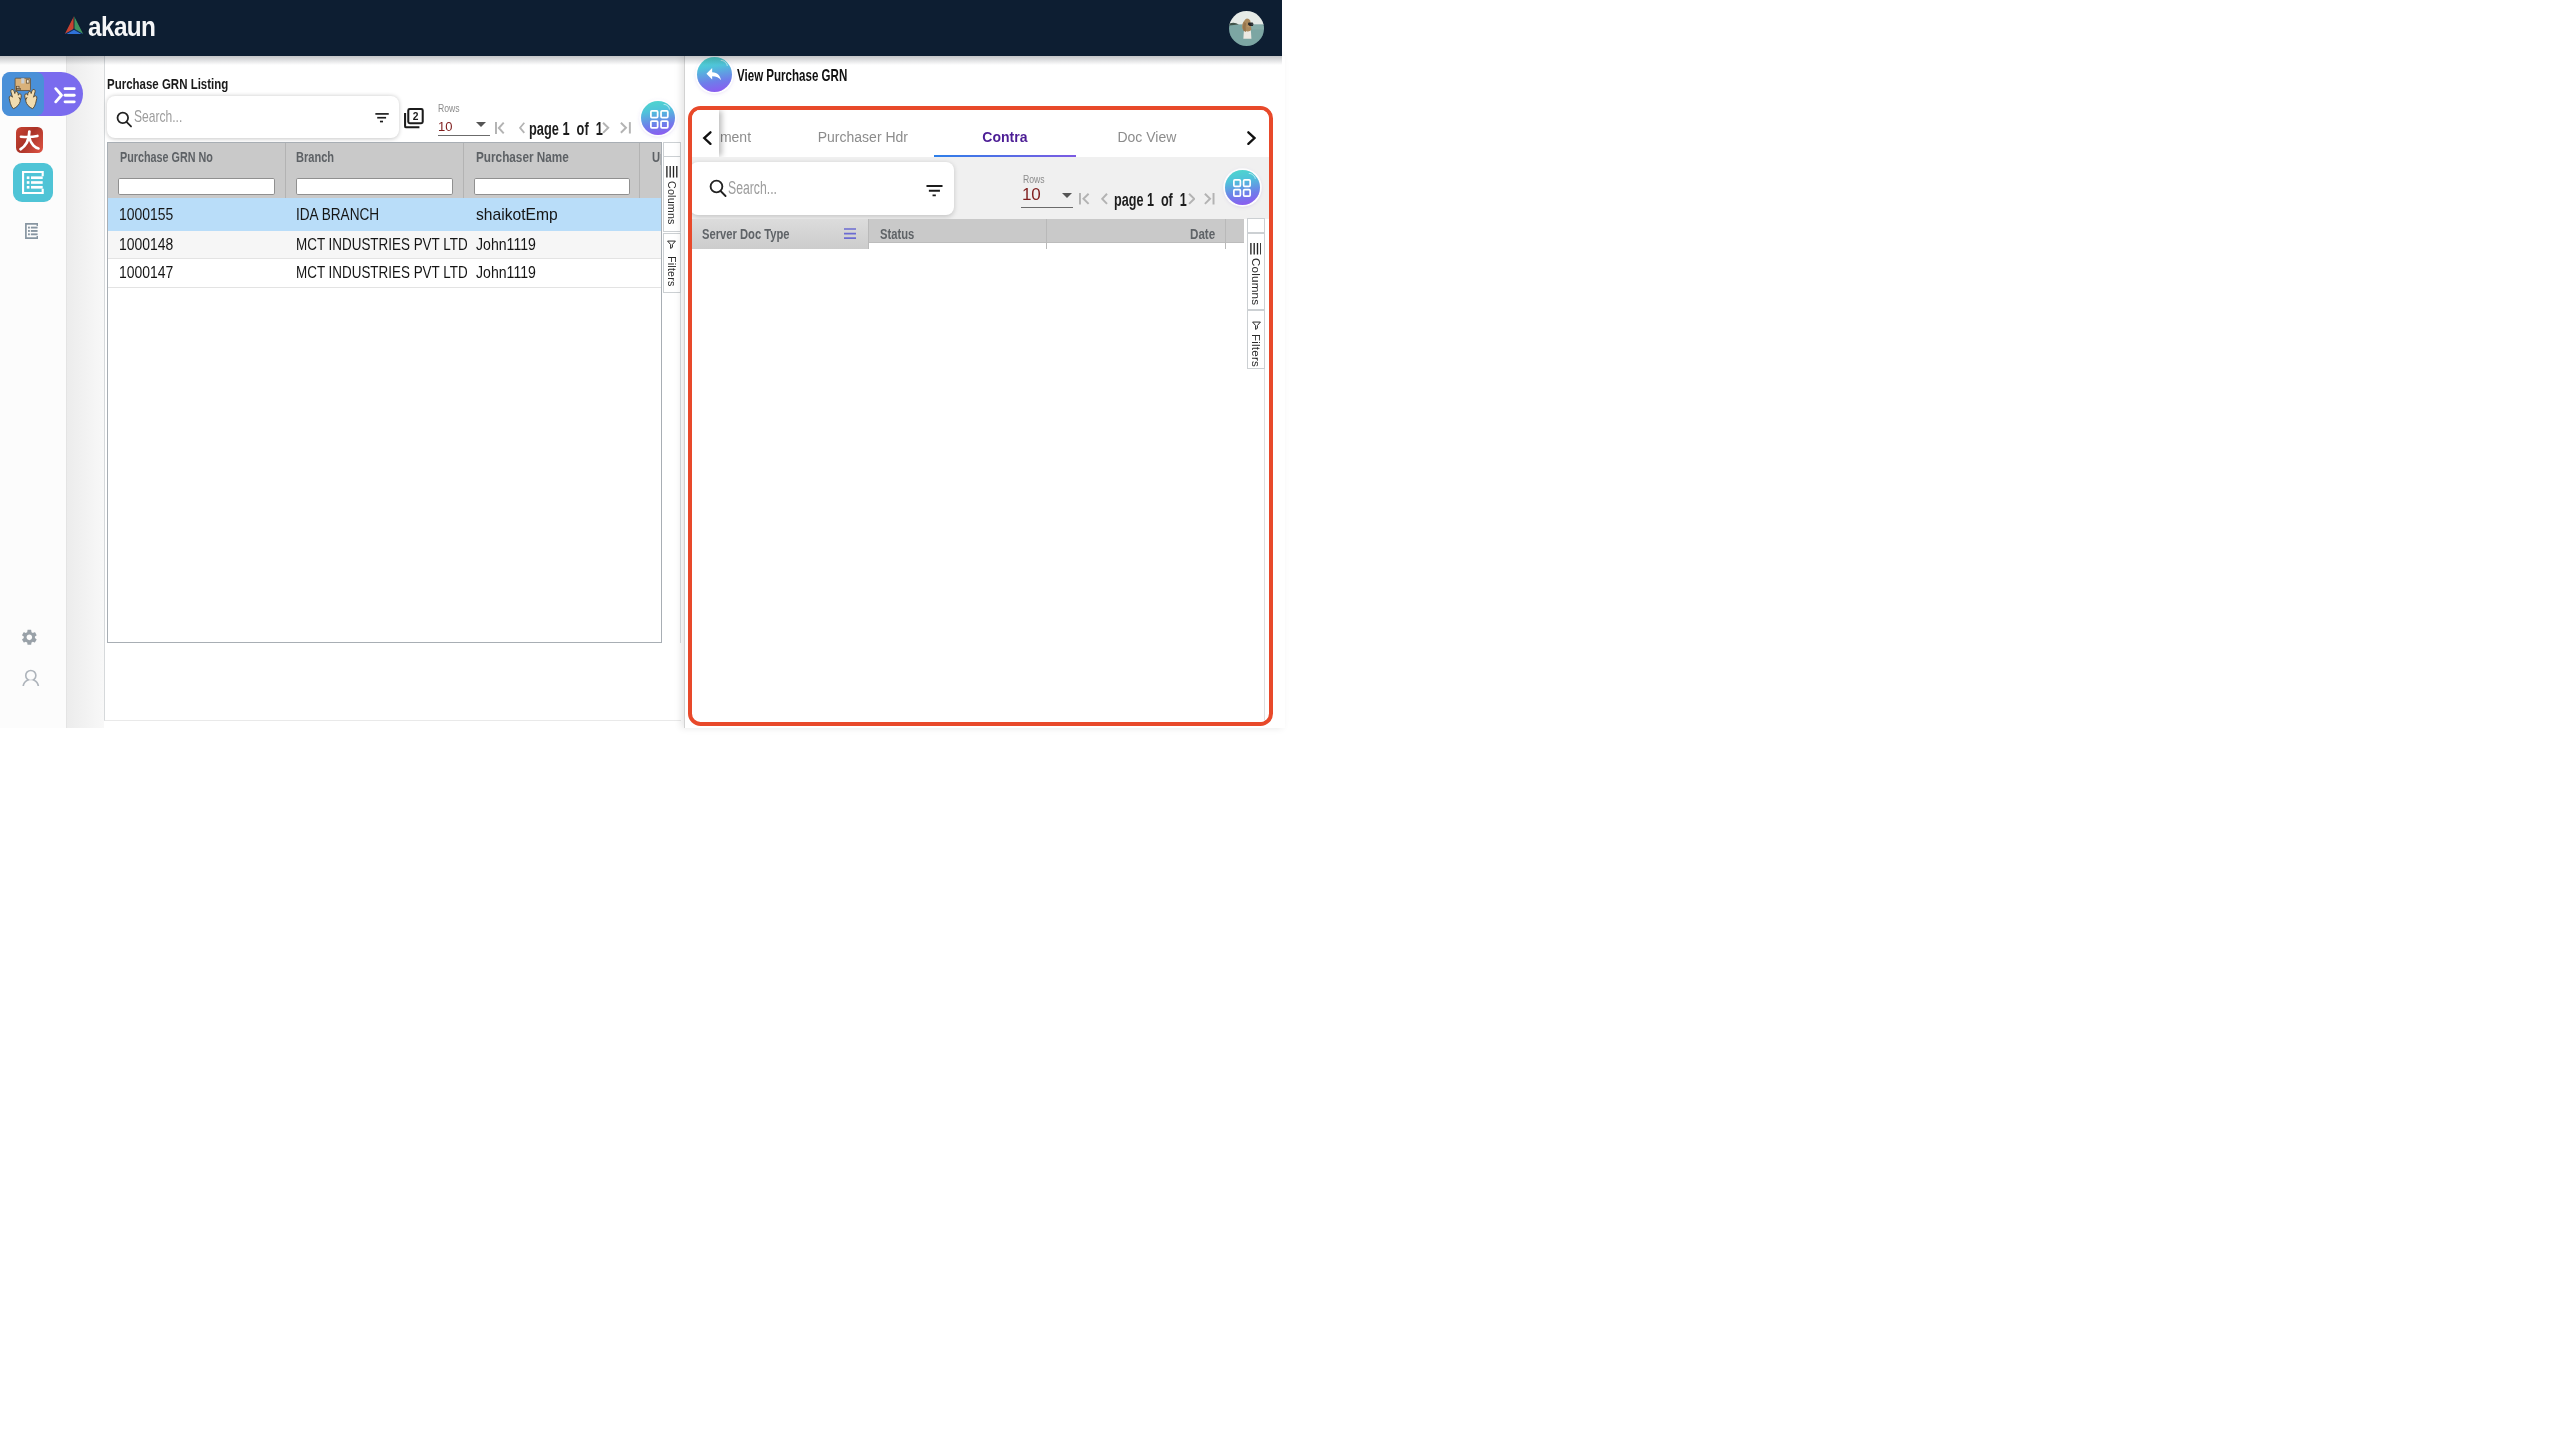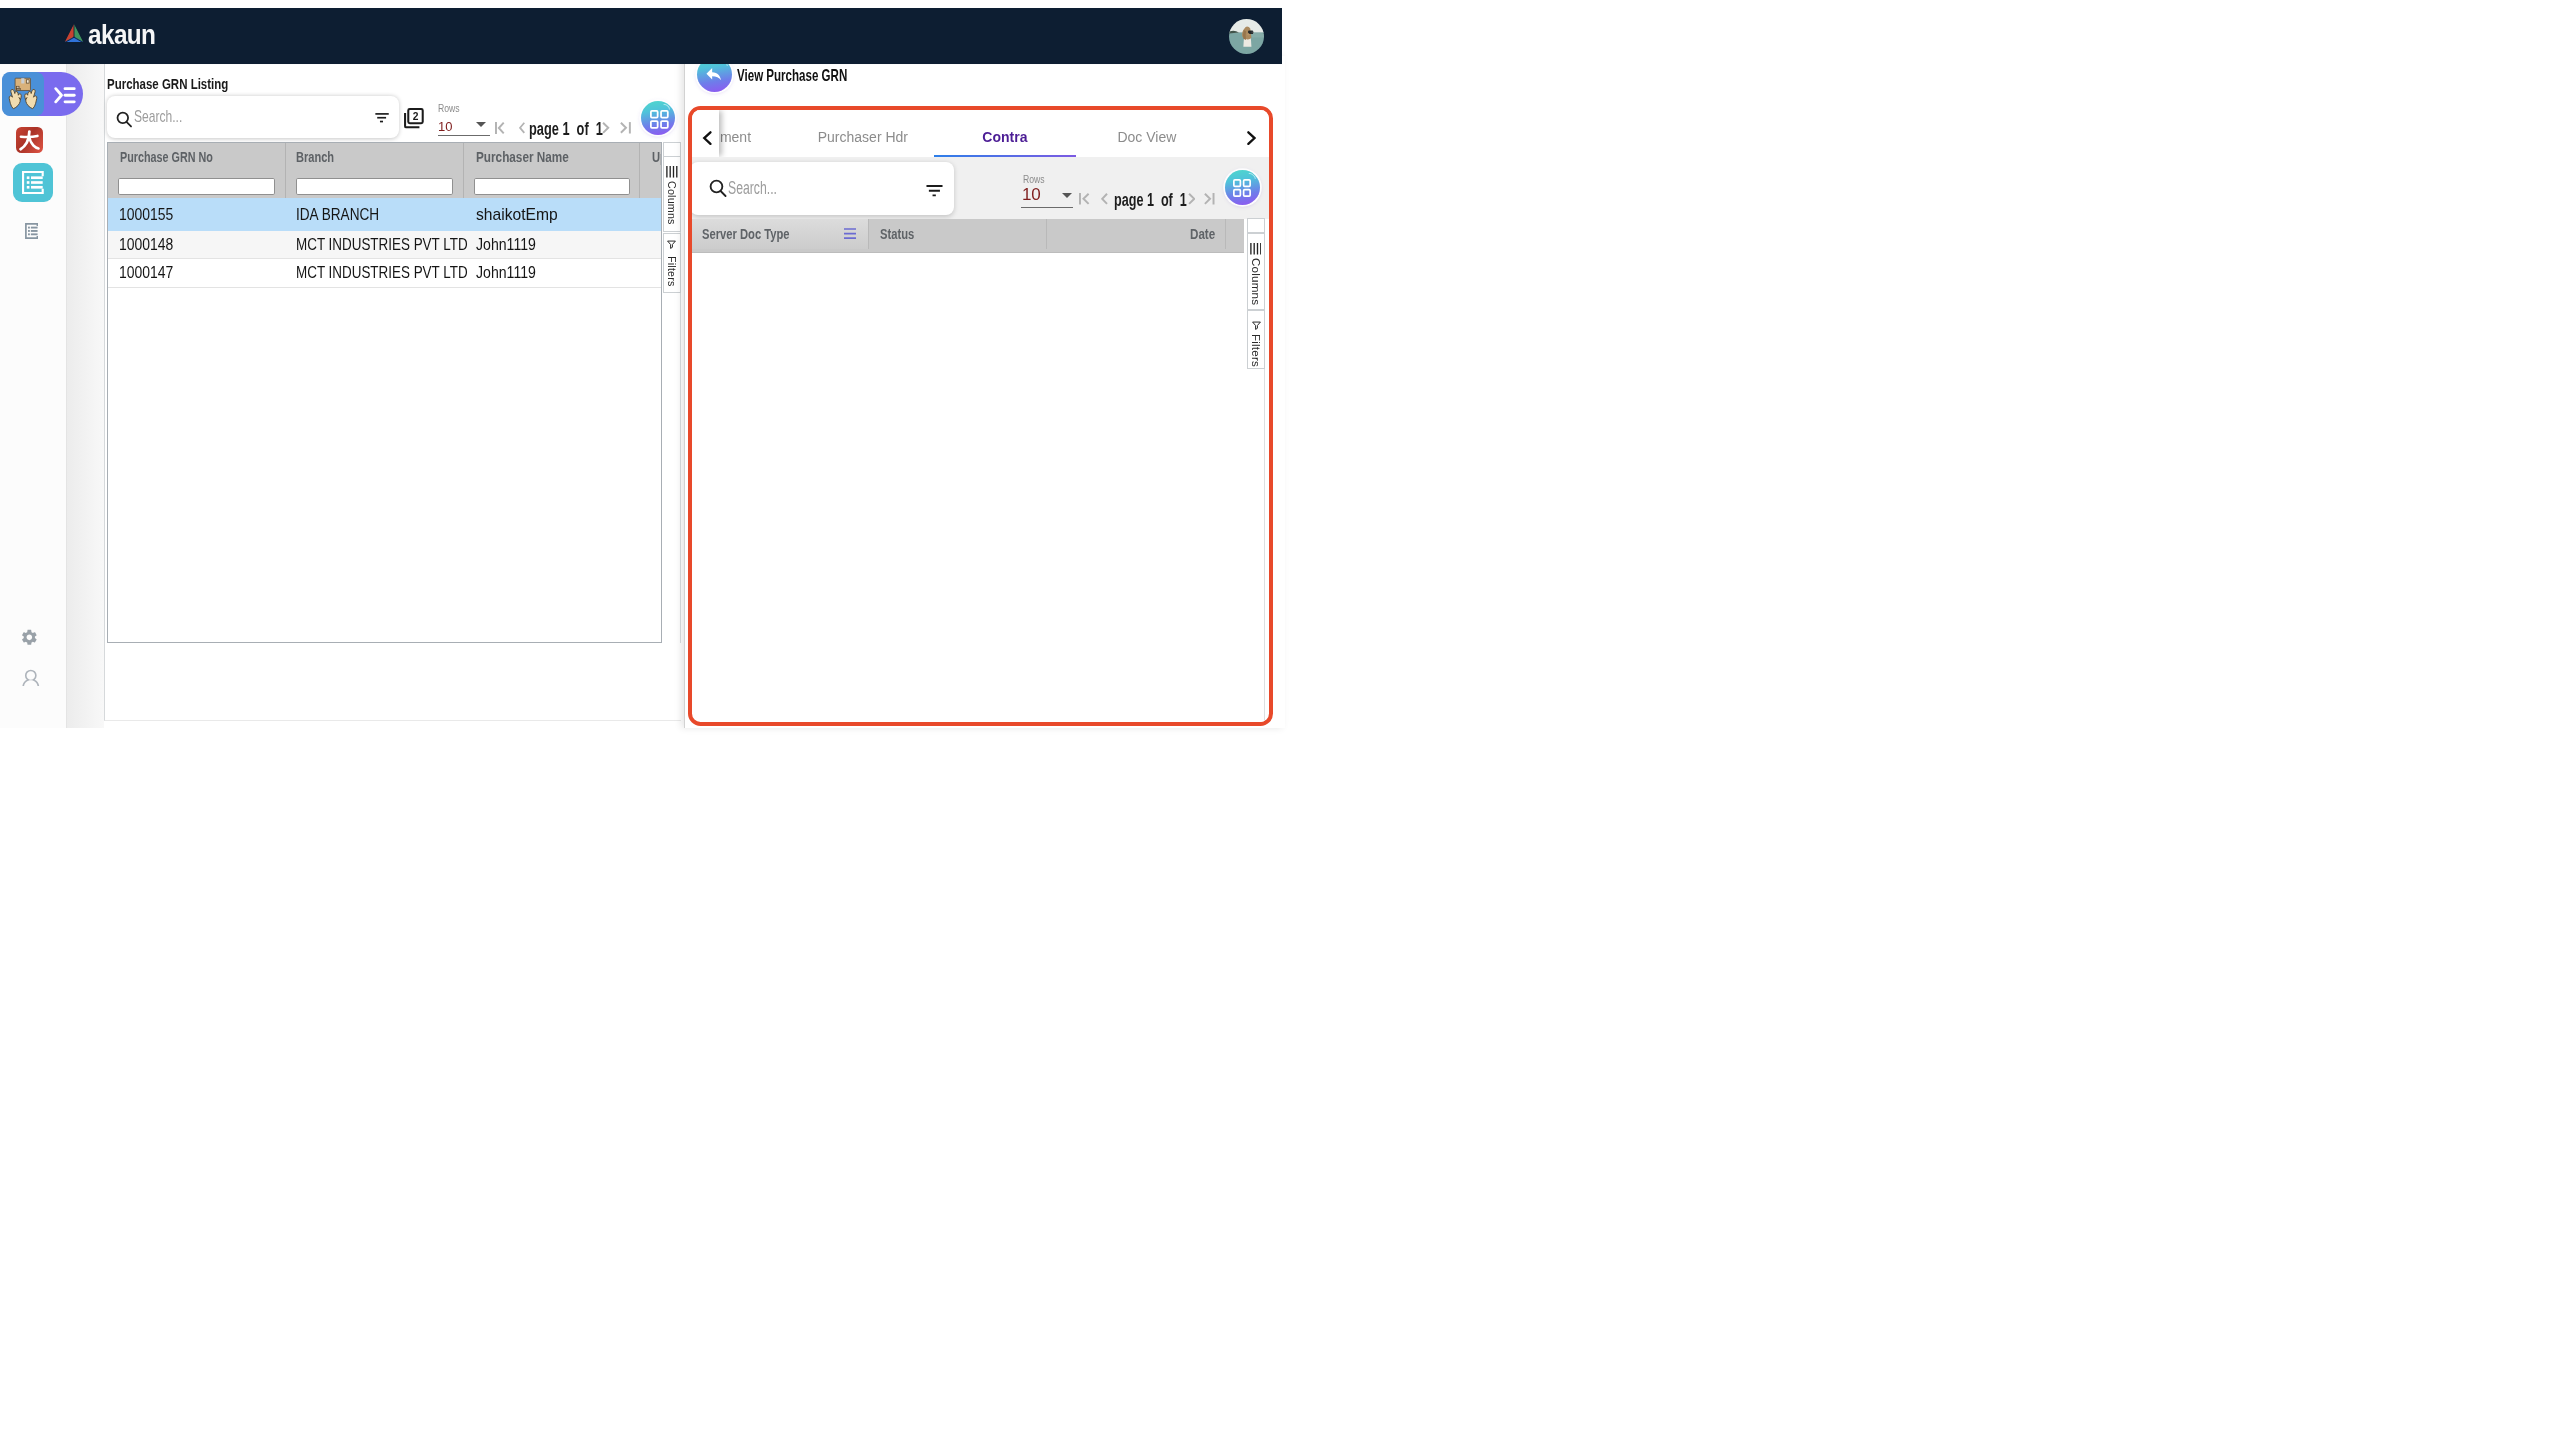--- a/index.html
+++ b/index.html
@@ -1,19 +1,19 @@
 <!DOCTYPE html>
 <html style="font-size:14.2px"><head>
 <meta charset="utf-8">
 <style>
   * { margin:0; padding:0; box-sizing:border-box; }
   html,body { width:1282px; height:728px; background:#ffffff; font-family:"Liberation Sans", sans-serif; overflow:hidden; }
   .abs { position:absolute; }
   
-  .nav { position:absolute; left:0; top:8px; width:1282px; height:56px; background:#0d1e32; z-index:40; }
+  .nav { position:absolute; left:0; top:0; width:1282px; height:56px; background:#0d1e32; z-index:40; }
   .navshadow { position:absolute; left:0; top:56px; width:1282px; height:9px;
     background:linear-gradient(rgba(33,40,50,0.27), rgba(33,40,50,0)); z-index:39; }
   .brand { position:absolute; left:88px; top:0; height:54px; line-height:54px; font-size:28px; font-weight:700; letter-spacing:-0.7px; color:#f5f6f7; transform:scaleX(0.87); transform-origin:left center; }
   
   .sidebar { position:absolute; left:0; top:56px; width:67px; height:672px; background:#fcfcfc; border-right:0.9px solid #e4e4e4; z-index:30; }
   .gutter { position:absolute; left:67px; top:56px; width:37px; height:672px; background:linear-gradient(90deg,#ececec,#f8f8f8); z-index:1; }
   .pill { position:absolute; left:2.2px; top:72px; width:81px; height:44px; background:#7a6bee; border-radius:9px 22px 22px 9px; z-index:31; }
   .bluetile { position:absolute; left:2.2px; top:72px; width:42px; height:44px; background:#4a90d8; border-radius:8px; z-index:32; }
   .redtile { position:absolute; left:15.8px; top:127px; width:27px; height:26px; border-radius:5.3px; background:linear-gradient(125deg,#c94434 0%,#aa3327 45%,#e05545 100%); z-index:31; }
   .tealtile { position:absolute; left:13px; top:163px; width:40px; height:39px; background:#4fc4d6; border-radius:9px; z-index:31; }
@@ -44,21 +44,21 @@
   
   .drawer { position:absolute; left:684px; top:56px; width:601px; height:672px; background:#ffffff; border-left:0.9px solid #d2d2d2; box-shadow:-2.7px 0 7.1px rgba(0,0,0,0.10); z-index:10; }
   .rtitle { position:absolute; left:52px; top:10.2px; font-size:17px; font-weight:700; color:#101010; transform:scaleX(0.68); transform-origin:left top; white-space:pre; z-index:12; }
   .orange { position:absolute; left:2.9px; top:50px; width:585px; height:620px; border:4px solid #e8492a; border-radius:12.5px; overflow:hidden; background:#fff; z-index:11; }
   .tabsbar { position:absolute; left:0; top:0; width:577px; height:47px; background:#fff; overflow:hidden; }
   .tabtxt { position:absolute; top:7.1px; height:40px; line-height:40px; font-size:14px; color:#8c8c8c; text-align:center; white-space:pre; }
   .underline { position:absolute; left:242px; top:45px; width:142px; height:2px; background:linear-gradient(90deg,#2d7fe9,#7c5ae2); }
   .scrollbtn { position:absolute; left:0; top:0; width:27px; height:47px; background:#fff; box-shadow:3.6px 0 5.3px -0.9px rgba(0,0,0,0.25); z-index:2; }
   .toolbar2 { position:absolute; left:0; top:47px; width:577px; height:62px; background:#f0f0f0; }
   .searchcard2 { position:absolute; left:-1.8px; top:52px; width:264px; height:53px; background:#fff; border-radius:8px; box-shadow:0 1.8px 5.3px rgba(0,0,0,0.18); }
-  .rhead { position:absolute; left:0; top:109px; width:552px; height:34px; background:#c9c9c9; border-bottom:0.9px solid #bcbcbc; }
+  .rhead { position:absolute; left:0; top:109px; width:552px; height:24px; background:#c9c9c9; border-bottom:0.9px solid #bcbcbc; }
   .rhcell { position:absolute; top:0; height:30px; line-height:30px; color:#5f6367; font-weight:700; font-size:14px; transform-origin:left center; white-space:pre; }
   .rvsep { position:absolute; top:0; width:0.9px; height:30px; background:#b9b9b9; }
 </style>
 </head>
 <body>
 
 <div class="nav">
   <svg class="abs" style="left:62px;top:14.2px" width="24" height="23" viewBox="0 0 100 96">
     <polygon points="50,4 8,86 50,62" fill="#c74331"></polygon>
     <polygon points="50,4 92,86 50,62" fill="#3f9460"></polygon>

